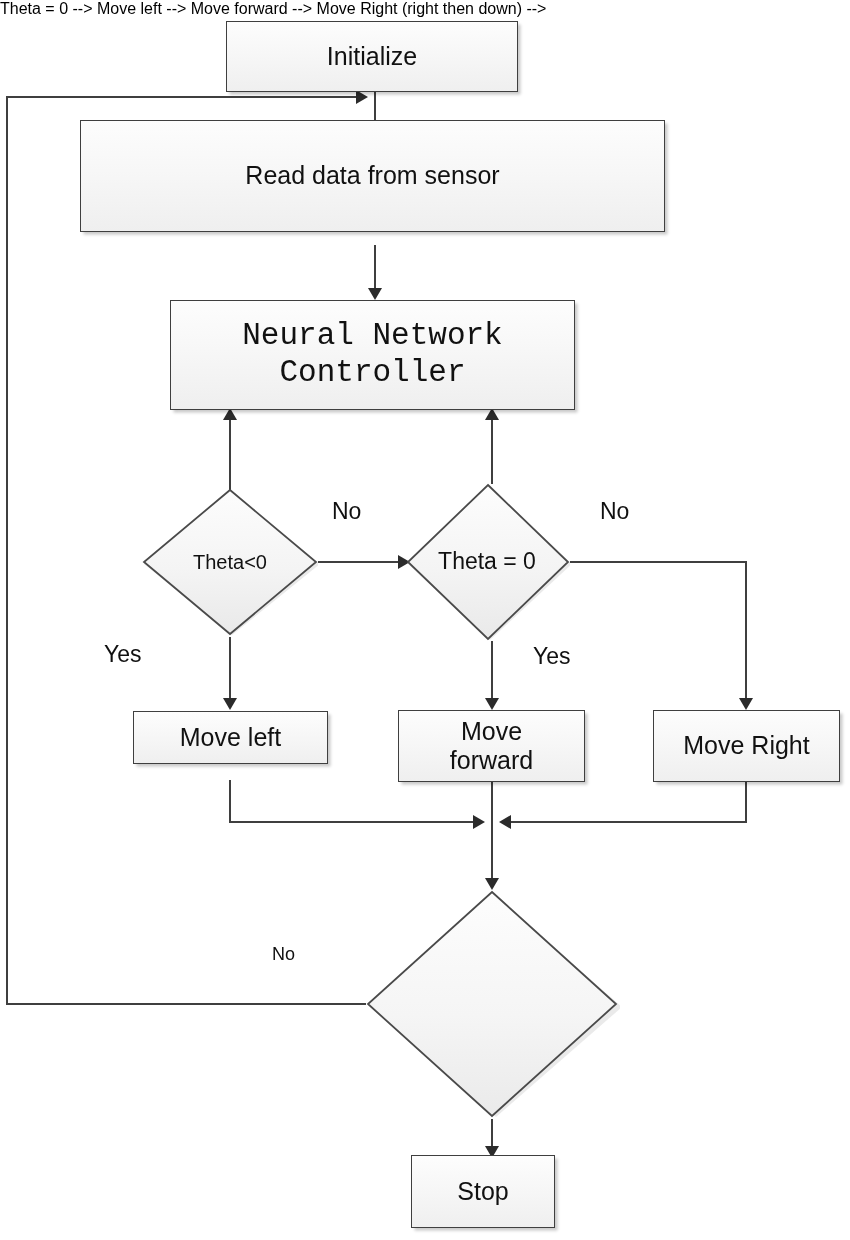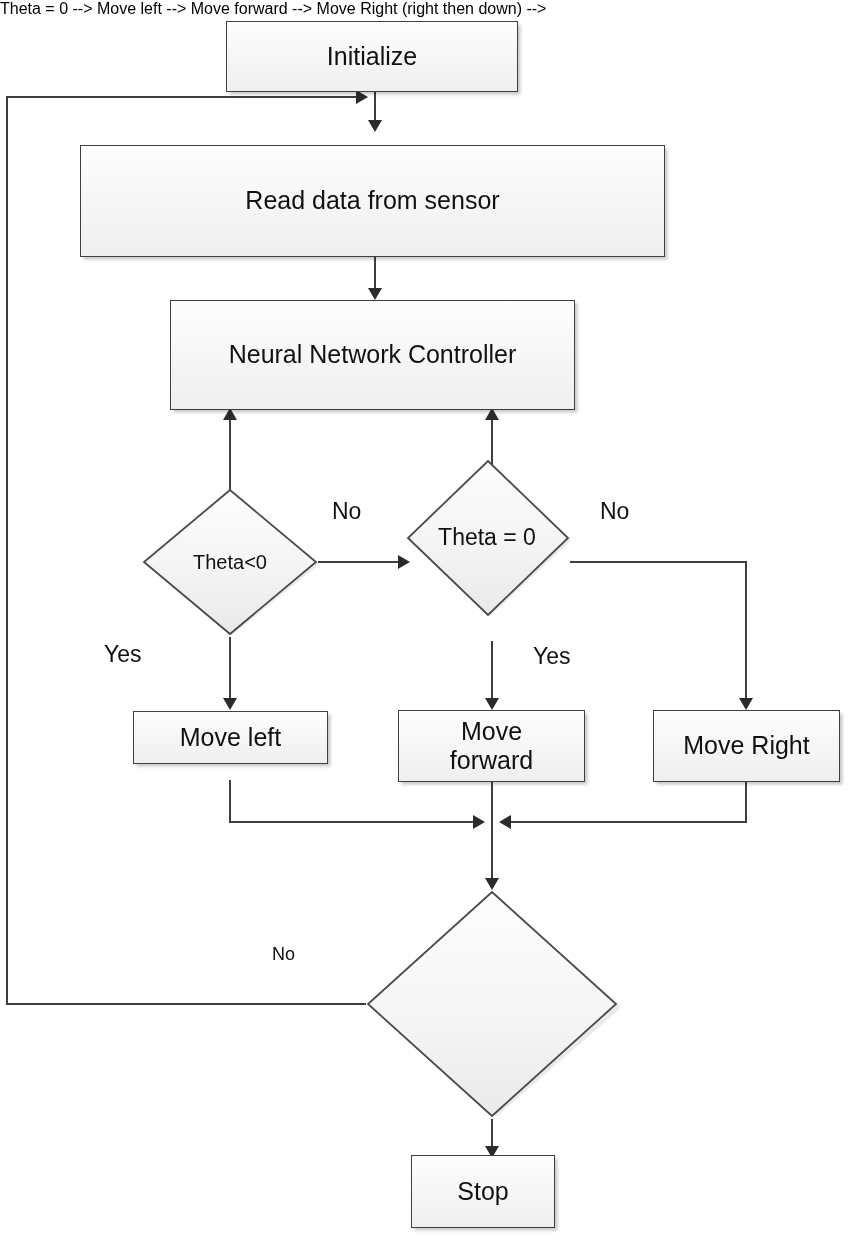--- a/index.html
+++ b/index.html
@@ -154,42 +154,42 @@
   <div class="arrow arrow-down" style="left:485px; top:878px;"></div>
 
   
   <div class="conn-v" style="left:491px; top:1119px; height:46px;"></div>
   <div class="arrow arrow-down" style="left:485px; top:1146px;"></div>
 
   
 
   <div class="node-box" style="left:226px; top:5px; width:292px; height:71px; font-size:25px;margin-top:16px;">Initialize</div>
 
-  <div class="node-box" style="left:80px; top:145px; width:585px; height:112px; font-size:25px;">Read data from sensor</div>
-
-  <div class="node-box" style="left:170px; top:300px; width:405px; height:110px; font-size:25px;">Neural Network Controller</div>
+  <div class="node-box" style="left:80px; top:120px; width:585px; height:112px; font-size:25px;">Read data from sensor</div>
+
+  <div class="node-box" style="left:170px; top:300px; width:405px; height:110px; font-size:31px;font-family:Liberation Mono, monospace;">Neural Network Controller</div>
 
   
   <div class="node-diamond" style="left:142px; top:487px; width:176px; height:150px;">
     <svg class="dia-shape" viewBox="0 0 176 150" preserveAspectRatio="none">
       <defs>
         <linearGradient id="gradD1" x1="0" y1="0" x2="0" y2="1">
           <stop offset="0%" stop-color="#fdfdfd"></stop>
           <stop offset="55%" stop-color="#f4f4f4"></stop>
           <stop offset="100%" stop-color="#e9e9e9"></stop>
         </linearGradient>
       </defs>
       <polygon points="90,6 178,77 90,148 2,77" fill="#d9d9d9" opacity="0.55"></polygon>
       <polygon points="88,3 174,75 88,147 2,75" fill="url(#gradD1)" stroke="#4a4a4a" stroke-width="1.8"></polygon>
     </svg>
     <div class="dia-label" style="font-size:20px;">Theta&lt;0</div>
   </div>
 
   
-  <div class="node-diamond" style="left:404px; top:458px; width:166px; height:160px;">
+  <div class="node-diamond" style="left:404px; top:482px; width:166px; height:160px;">
     <svg class="dia-shape" viewBox="0 0 166 160" preserveAspectRatio="none">
       <defs>
         <linearGradient id="gradD2" x1="0" y1="0" x2="0" y2="1">
           <stop offset="0%" stop-color="#fdfdfd"></stop>
           <stop offset="55%" stop-color="#f4f4f4"></stop>
           <stop offset="100%" stop-color="#e9e9e9"></stop>
         </linearGradient>
       </defs>
       <polygon points="86,6 168,82 86,158 4,82" fill="#d9d9d9" opacity="0.55"></polygon>
       <polygon points="84,3 164,80 84,157 4,80" fill="url(#gradD2)" stroke="#4a4a4a" stroke-width="1.8"></polygon>

